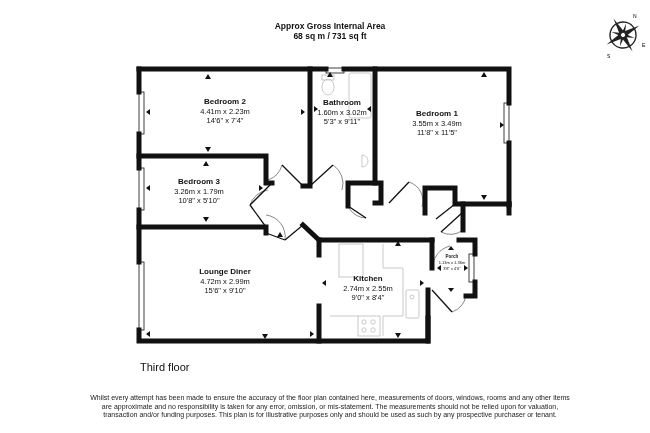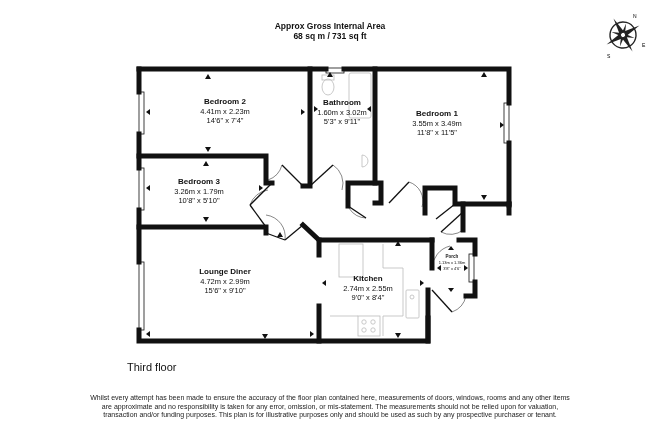--- a/index.html
+++ b/index.html
@@ -1,20 +1,20 @@
 <!DOCTYPE html>
 <html><head>
 <meta charset="utf-8">
 <style>
   html, body { margin: 0; padding: 0; background: #ffffff; }
   body { width: 650px; height: 433px; position: relative; overflow: hidden; font-family: "Liberation Sans", sans-serif; color: #111; }
   .title { position: absolute; left: 0; width: 660px; top: 21px; text-align: center; font-weight: bold; font-size: 8.5px; line-height: 10px; }
   .compass { position: absolute; left: 598px; top: 10px; width: 50px; height: 50px; }
   svg.plan { position: absolute; left: 0; top: 0; }
-  .floor-label { position: absolute; left: 127px; top: 361px; font-size: 11px; }
+  .floor-label { position: absolute; left: 140px; top: 361px; font-size: 11px; }
   .disclaimer { position: absolute; left: 90px; width: 480px; top: 394px; text-align: center; font-size: 7px; line-height: 8.6px; color: #222; }
   .rl { font-family: "Liberation Sans", sans-serif; fill: #111; text-anchor: middle; }
   .rn { font-weight: bold; font-size: 8px; }
   .rd { font-size: 7.5px; }
   .pn { font-weight: bold; font-size: 4.5px; }
   .pd { font-size: 4px; }
 </style>
 </head>
 <body>
 

